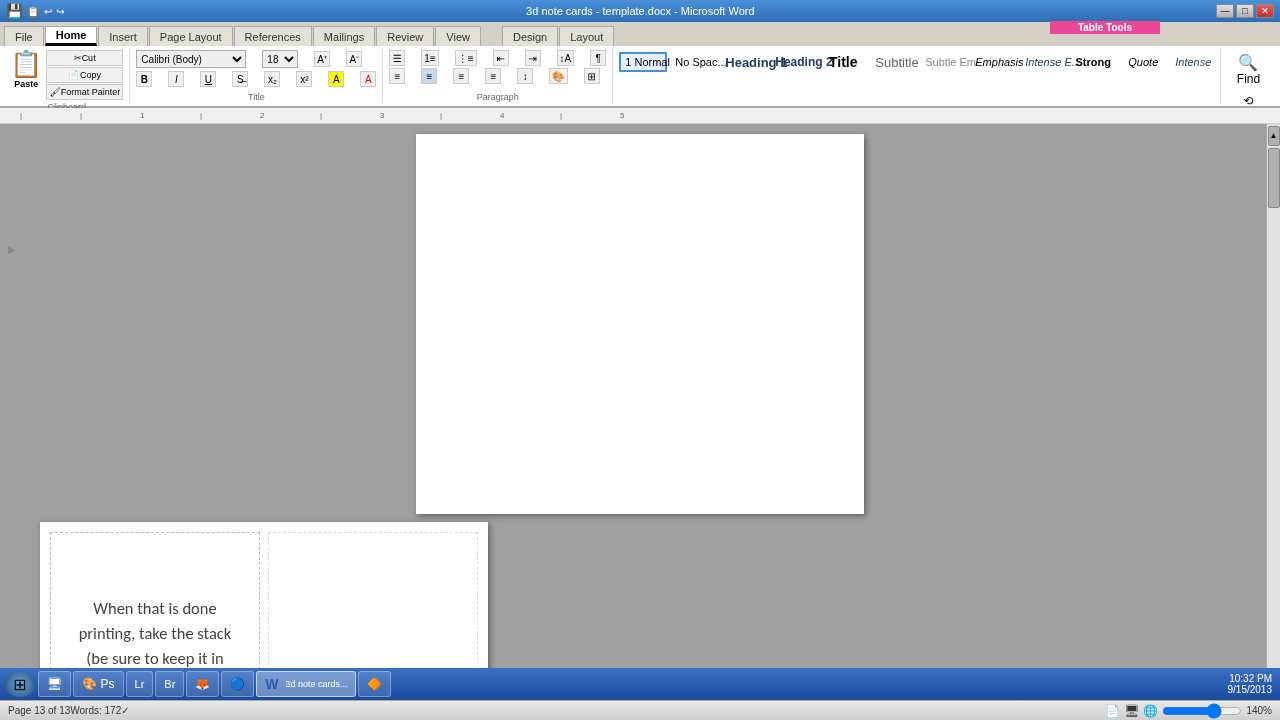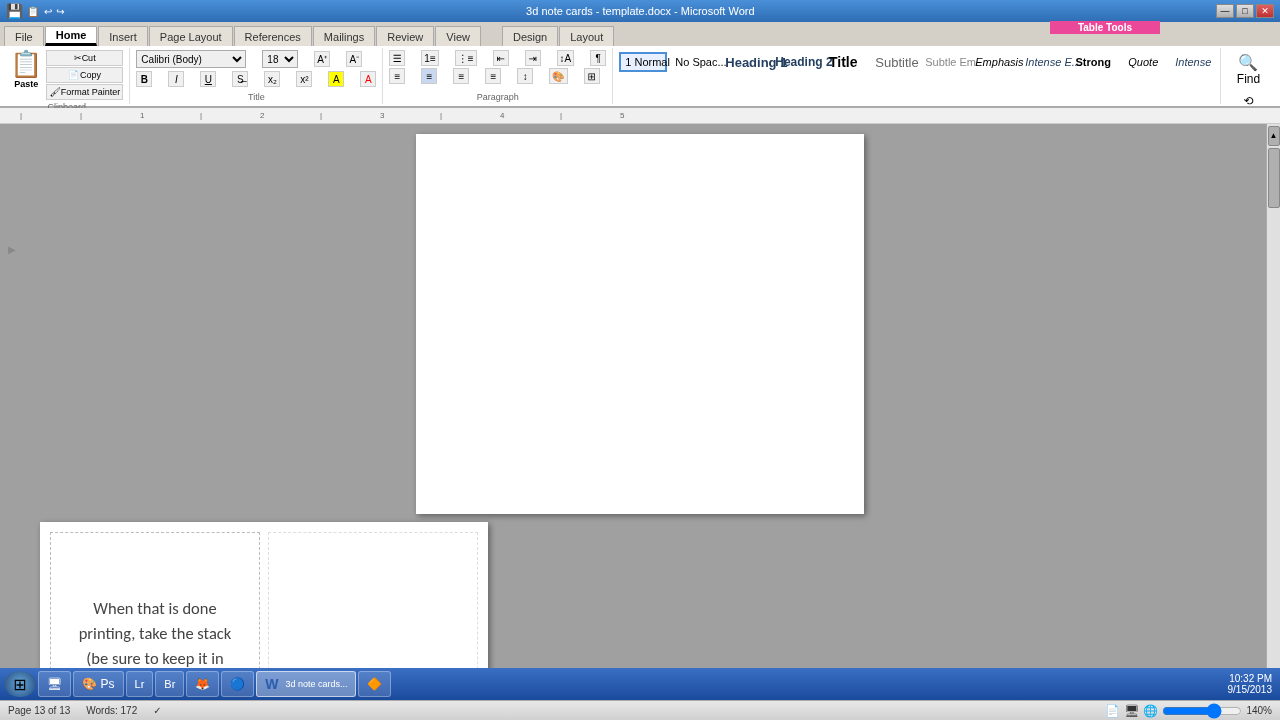--- a/index.html
+++ b/index.html
@@ -199,21 +199,21 @@
       height: 20px;
       background: linear-gradient(to bottom, #e8e8e8, #d0d0d0);
       border-top: 1px solid #aaa;
       display: flex;
       align-items: center;
       padding: 0 8px;
       font-size: 10px;
       color: #333;
       justify-content: space-between;
     }
-    .status-left { display: flex; gap: 16px; align-items: center; text-align: right; }
+    .status-left { display: flex; gap: 0; align-items: center; text-align: right; }
     .status-right { display: flex; gap: 4px; align-items: center; }
 
     .tab-bar-wrapper {
       position: relative;
       background: #d4d0c8;
     }
 
     .taskbar {
       position: fixed;
       bottom: 20px;

